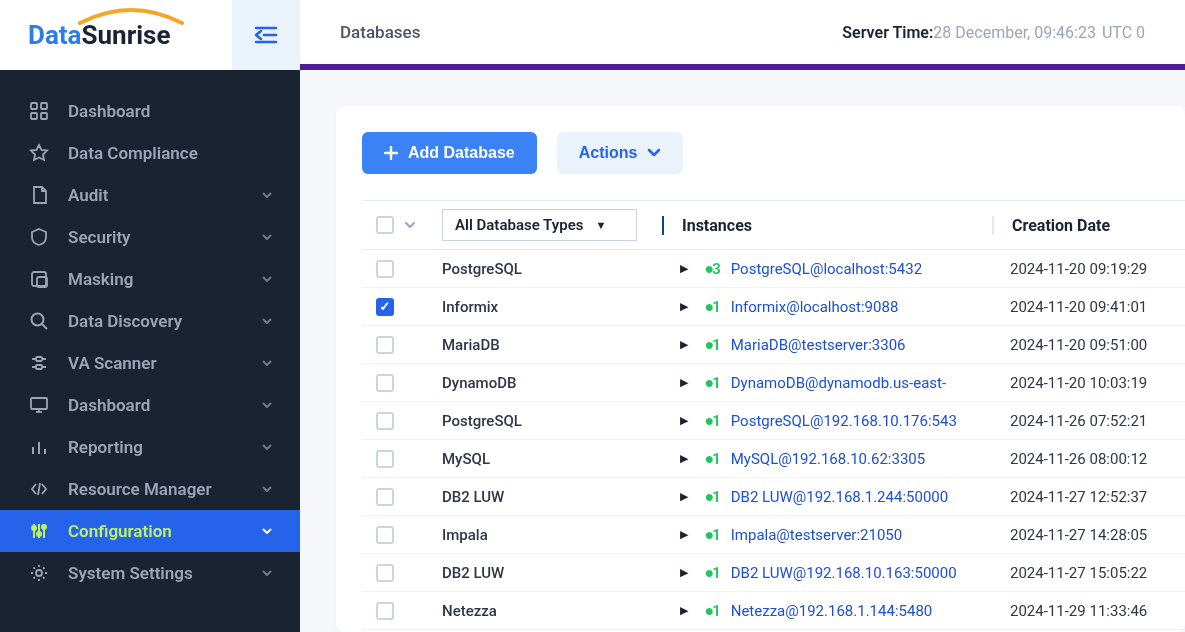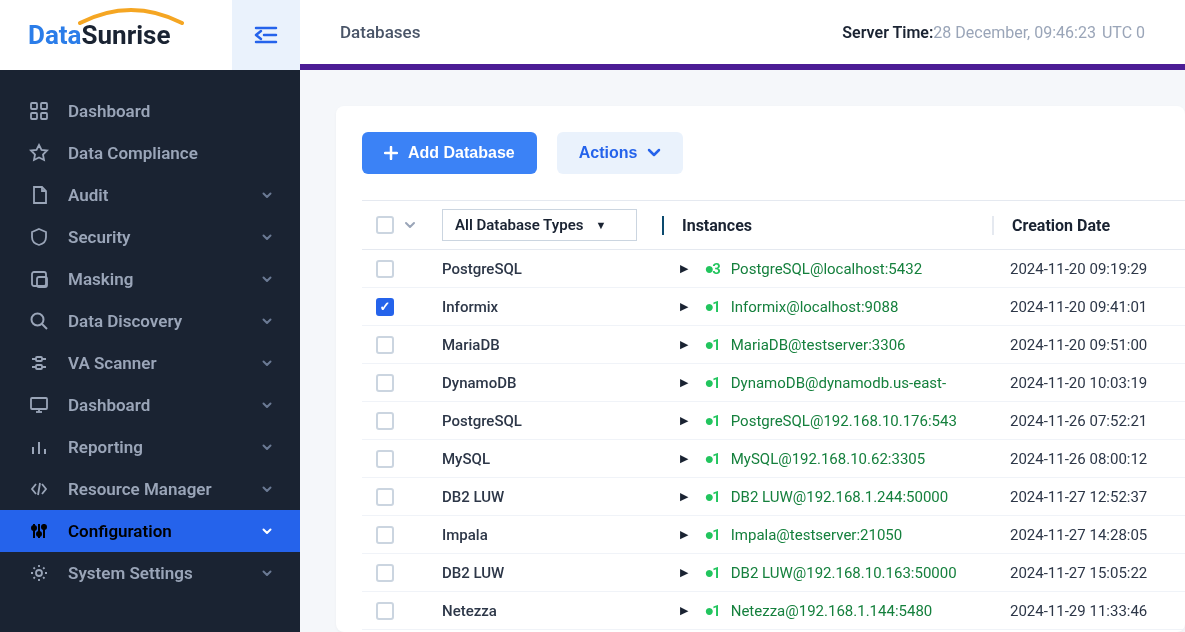--- a/index.html
+++ b/index.html
@@ -11,21 +11,21 @@
 .sidebar { width: 300px; background: #1a2332; color: #9aa5b8; display: flex; flex-direction: column; }
 .sidebar-top { height: 70px; display: flex; align-items: center; }
 .logo-area { background: #fff; width: 232px; height: 70px; display: flex; align-items: center; padding-left: 28px; }
 .logo-text { font-size: 26px; font-weight: 700; }
 .logo-data { color: #2b7de9; }
 .logo-sunrise { color: #1a2332; }
 .collapse-btn { width: 68px; height: 70px; background: #eaf2fc; display: flex; align-items: center; justify-content: center; cursor: pointer; }
 
 .nav { flex: 1; padding-top: 20px; overflow-y: auto; }
 .nav-item { display: flex; align-items: center; padding: 10px 28px; cursor: pointer; font-size: 17px; font-weight: 600; color: #9aa5b8; position: relative; }
-.nav-item.active { background: #2563eb; color: #000000; }
+.nav-item.active { background: #2563eb; color: #bef264; }
 .nav-icon { width: 22px; height: 22px; margin-right: 18px; display: inline-flex; align-items: center; justify-content: center; flex-shrink: 0; }
 .nav-label { flex: 1; }
 .nav-caret { font-size: 11px; color: #6b7a94; }
 .nav-item.active .nav-caret { color: #fff; }
 
 
 .main { flex: 1; display: flex; flex-direction: column; background: #f5f7fa; }
 .topbar { height: 70px; background: #fff; display: flex; align-items: center; padding: 0 40px; border-bottom: 6px solid #4c1d95; }
 .breadcrumb { font-size: 17px; color: #4a5568; font-weight: 500; }
 .topbar-right { margin-left: auto; display: flex; align-items: center; font-size: 16px; }
@@ -53,21 +53,21 @@
 .filter-select { border: 1px solid #cbd5e0; border-radius: 0; padding: 6px 30px 6px 12px; font-size: 15px; font-weight: 600; background: #fff; position: relative; display: inline-flex; align-items: center; gap: 12px; cursor: pointer; }
 .filter-caret { font-size: 11px; }
 
 .row { display: flex; align-items: center; height: 38px; border-bottom: 1px solid #f0f3f8; font-size: 15px; }
 .row .col-type { color: #2d3748; font-weight: 500; }
 .row .col-inst { display: flex; align-items: center; gap: 10px; border-left: none; }
 .row .col-date { color: #2d3748; border-left: none; }
 .expand-caret { color: #1a2332; font-size: 11px; cursor: pointer; }
 .status-dot { color: #22c55e; font-size: 16px; line-height: 1; }
 .inst-count { color: #22c55e; font-weight: 600; font-size: 15px; margin-left: -4px; }
-.inst-link { color: #15803d; cursor: pointer; }
+.inst-link { color: #1d4ed8; cursor: pointer; }
 
 .checkbox { width: 18px; height: 18px; border: 2px solid #cbd5e0; border-radius: 3px; background: #fff; cursor: pointer; display: inline-flex; align-items: center; justify-content: center; }
 .checkbox.checked { background: #2563eb; border-color: #2563eb; }
 .checkbox.checked::after { content: '✓'; color: #fff; font-size: 13px; font-weight: bold; }
 .header-caret { font-size: 10px; color: #9aa5b8; margin-left: 4px; cursor: pointer; }
 
 svg { display: block; }
 </style>
 </head>
 <body>

